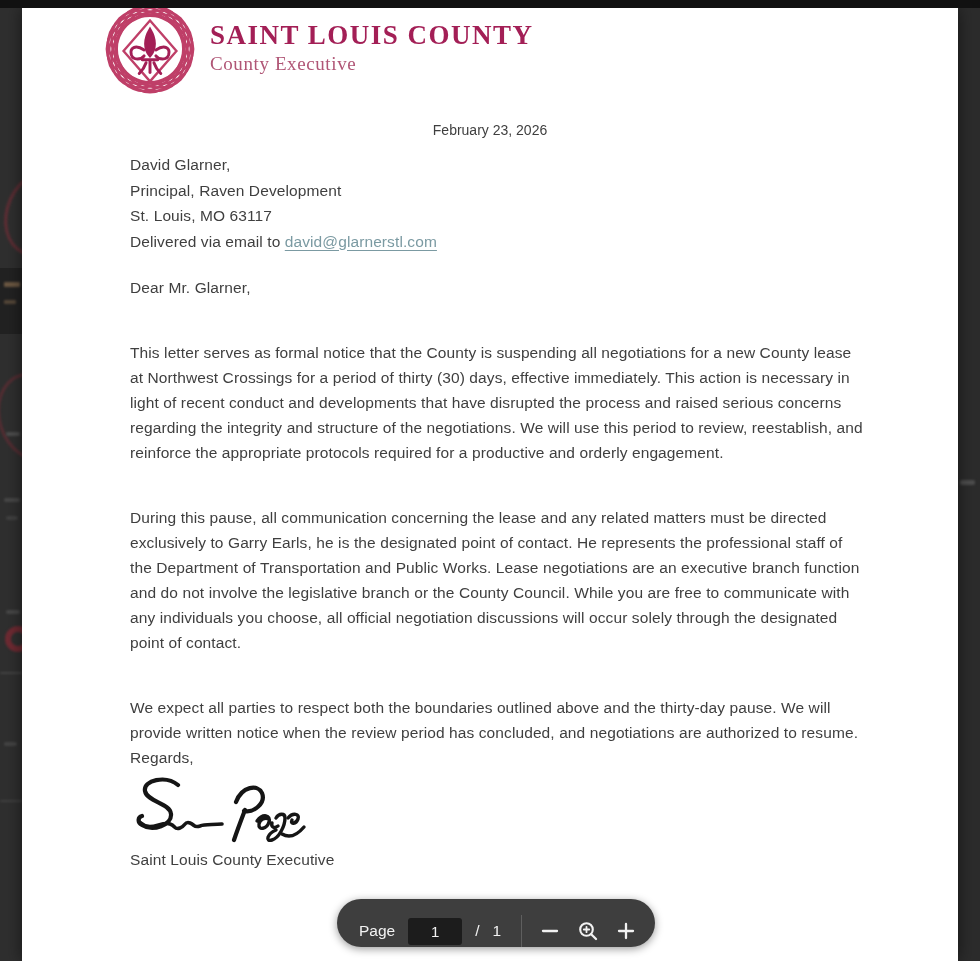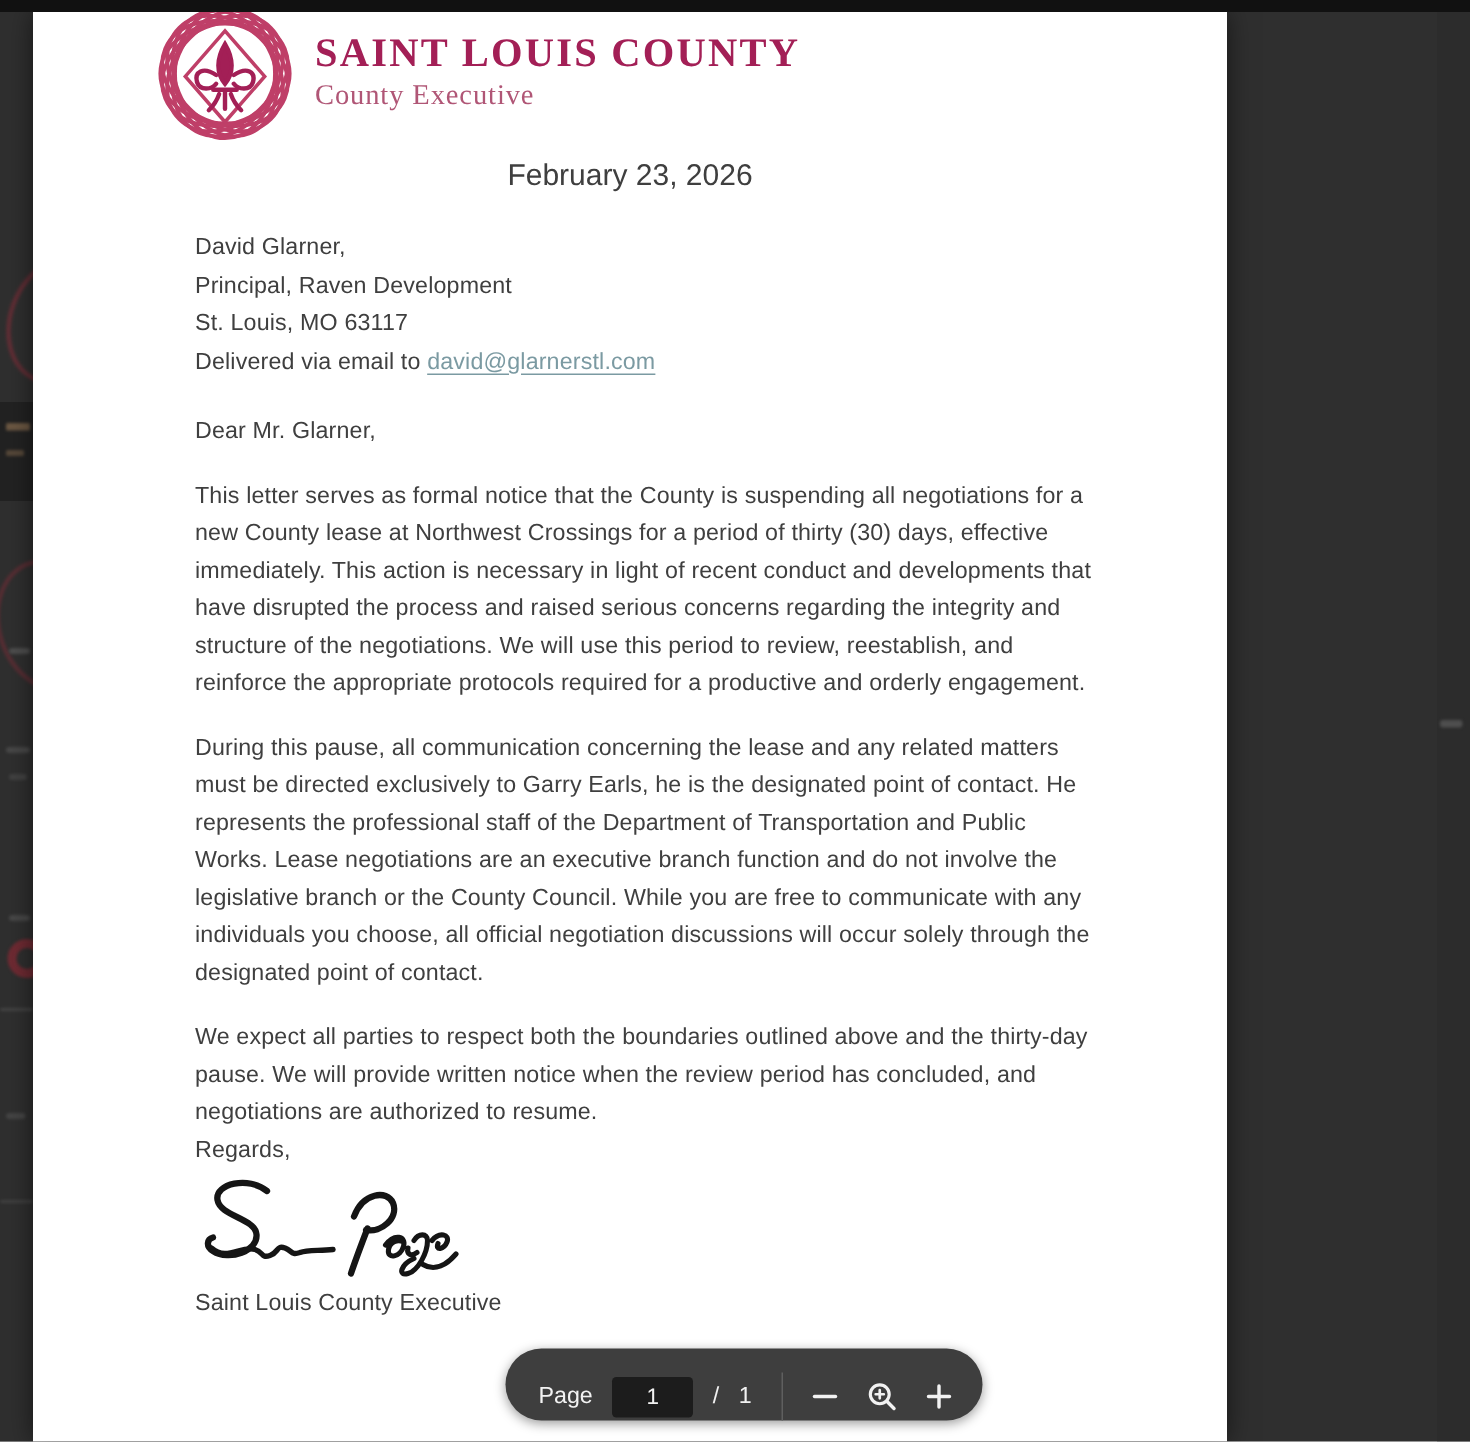--- a/index.html
+++ b/index.html
@@ -21,39 +21,39 @@
   .frag{position:absolute;filter:blur(1px)}
   .frag-curve{width:70px;height:90px;border:3px solid rgba(146,44,58,.5);border-radius:50%;background:transparent;filter:blur(1.2px)}
   .frag-block{left:0;width:22px;background:#222222;filter:none}
   .frag-dash{background:#4e4e4e;border-radius:2px}
   .frag-amber{background:#6b5742;border-radius:1px}
   .frag-ring{width:26px;height:26px;border:6px solid rgba(132,42,52,.75);border-radius:50%}
 
   .top-strip{position:absolute;left:0;top:0;right:0;height:8px;background:var(--top-strip);z-index:3}
 
   
-  .doc-page{position:absolute;left:22px;top:8px;width:796px;height:953px;background:var(--page-bg);
+  .doc-page{position:absolute;left:22px;top:8px;width:936px;height:953px;background:var(--page-bg);
             z-index:2;box-shadow:0 0 16px rgba(0,0,0,.55)}
 
   .seal{position:absolute;left:79px;top:-8px;width:98px;height:98px;z-index:4}
   .org{position:absolute;left:188px;top:12px}
   .org-name{font-family:"Liberation Serif","DejaVu Serif",serif;font-weight:bold;
             font-size:27px;letter-spacing:1.5px;color:var(--brand-crimson)}
   .org-sub{font-family:"Liberation Serif","DejaVu Serif",serif;font-size:19px;
            letter-spacing:.6px;color:var(--brand-crimson-light);margin-top:2px}
 
-  .letter-date{position:absolute;top:98px;left:0;right:0;text-align:center;
-               font-size:20px;color:var(--body-text)}
+  .letter-date{position:absolute;top:114px;left:0;right:0;text-align:center;
+               font-size:14px;color:var(--body-text)}
 
   .letter-body{padding:144px 90px 0 108px;font-size:15.5px;color:var(--body-text);
                line-height:25px;letter-spacing:.1px}
   .recipient div{line-height:25.5px}
   .email-link{color:var(--link-teal);text-underline-offset:3px}
   .salutation{margin-top:21px}
-  .para{margin-top:18px}
+  .para{margin-top:40px}
   .closing{}
   .signature{margin-top:6px;width:178px;height:72px}
   .sig-block div{line-height:24.5px}
 
   
   .pdf-toolbar{position:absolute;left:337px;top:899px;height:48px;z-index:10;
                display:flex;align-items:center;background:var(--toolbar-bg);
                border-radius:26px;padding:16px 10px 0 22px;box-shadow:0 2px 8px rgba(0,0,0,.4);
                color:var(--toolbar-text);font-size:15.5px}
   .page-input{width:54px;height:27px;margin-left:13px;background:var(--toolbar-input-bg);

